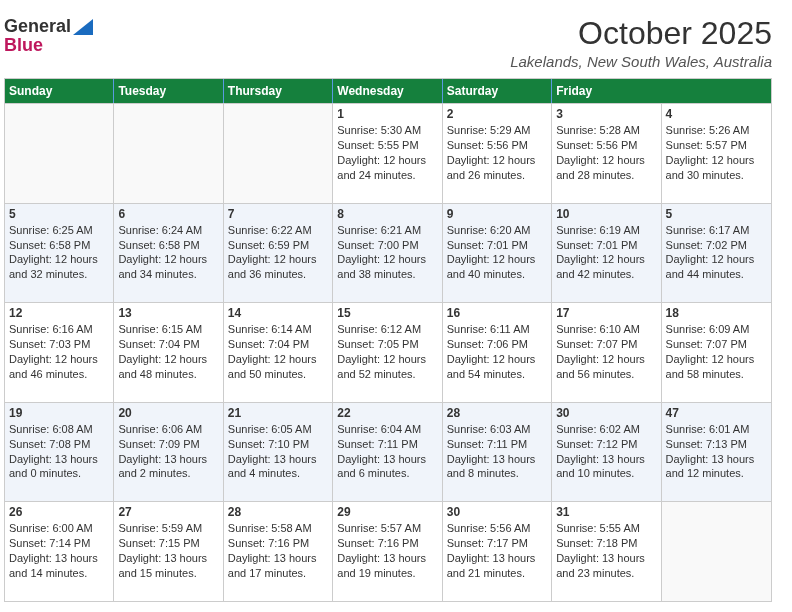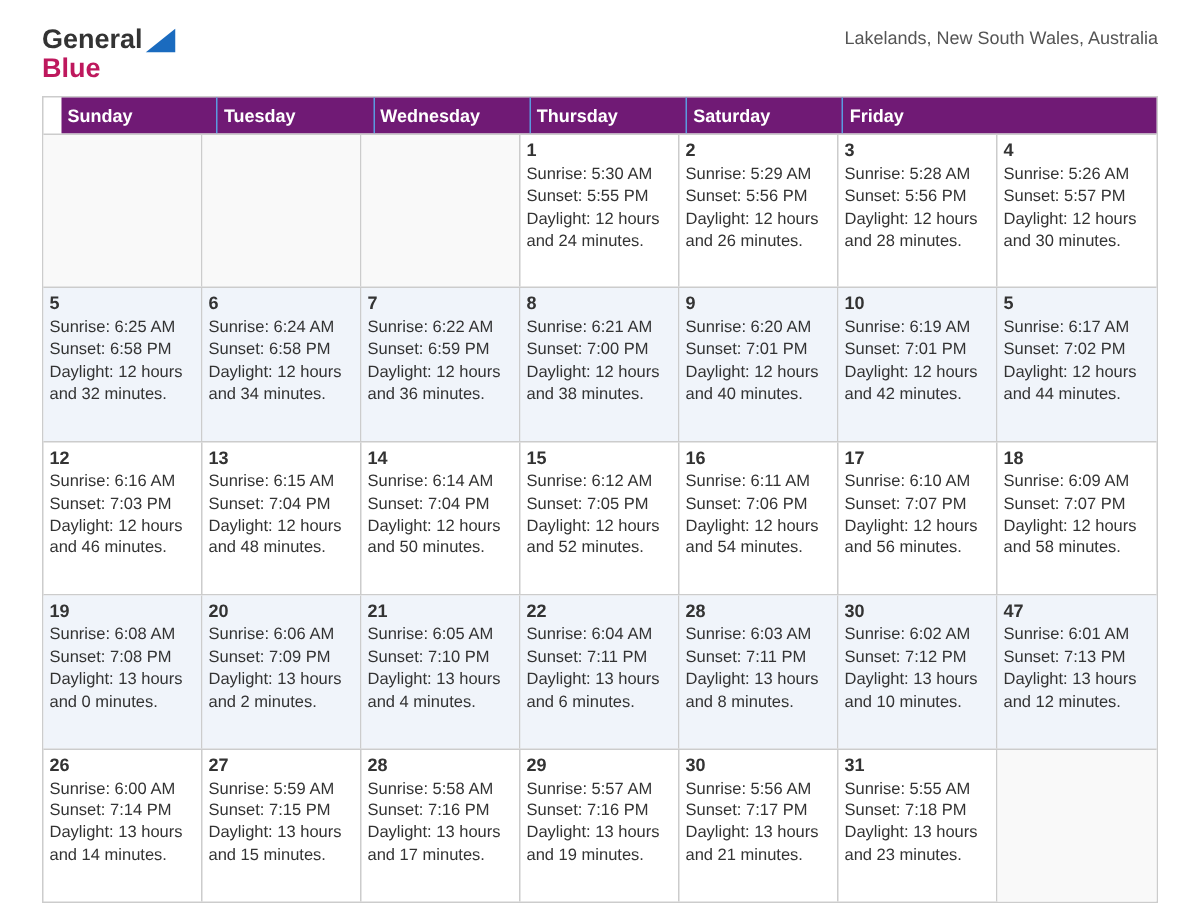--- a/index.html
+++ b/index.html
@@ -6,21 +6,21 @@
     body {
       font-family: Arial, sans-serif;
       background: #fff;
       width: 792px;
       height: 612px;
       overflow: hidden;
     }
     .page {
       width: 792px;
       height: 612px;
-      padding: 16px 20px 10px 28px;
+      padding: 16px 20px 10px 4px;
       display: flex;
       flex-direction: column;
     }
     .header {
       display: flex;
       justify-content: space-between;
       align-items: flex-start;
       margin-bottom: 8px;
     }
     .logo {
@@ -45,35 +45,35 @@
     .title-area {
       text-align: right;
     }
     .month-title {
       font-size: 32px;
       color: #333;
       font-weight: 300;
       line-height: 1.1;
     }
     .location {
-      font-size: 12px;
+      font-size: 15px;
       color: #555;
       margin-top: 2px;
+      font-style: italic;
     }
     .calendar {
       flex: 1;
       display: flex;
       flex-direction: column;
       border: 1px solid #ccc;
     }
     .cal-header {
       display: grid;
       grid-template-columns: repeat(7, 1fr);
-      background: #701a75;
-      margin-left: 12px;
+      background: #15803d;
     }
     .cal-header-cell {
       color: #fff;
       font-size: 12px;
       font-weight: bold;
       padding: 5px 4px;
       text-align: left;
       border-right: 1px solid #5a9adf;
     }
     .cal-header-cell:last-child { border-right: none; }
@@ -125,30 +125,31 @@
         <span class="logo-general">General</span>
         <svg class="logo-icon" viewBox="0 0 20 16" xmlns="http://www.w3.org/2000/svg">
           <polygon points="0,16 20,0 20,16" fill="#1a6bbf"></polygon>
         </svg>
       </div>
       <div style="margin-top:-2px;">
         <span class="logo-blue" style="color:#be185d;font-size:18px;font-weight:bold;">Blue</span>
       </div>
     </div>
     <div class="title-area">
+      <div class="month-title">October 2025</div>
       <div class="location">Lakelands, New South Wales, Australia</div>
     </div>
   </div>
 
   <div class="calendar">
     <div class="cal-header">
       <div class="cal-header-cell">Sunday</div>
       <div class="cal-header-cell">Tuesday</div>
+      <div class="cal-header-cell">Thursday</div>
       <div class="cal-header-cell">Wednesday</div>
-      <div class="cal-header-cell">Thursday</div>
       <div class="cal-header-cell">Saturday</div>
       <div class="cal-header-cell">Friday</div>
     </div>
     <div class="cal-body" id="cal-body">
     <div class="cal-row">
           <div class="cal-cell empty"></div>
           <div class="cal-cell empty"></div>
           <div class="cal-cell empty"></div>
           <div class="cal-cell">
             <span class="day-num">1</span>

